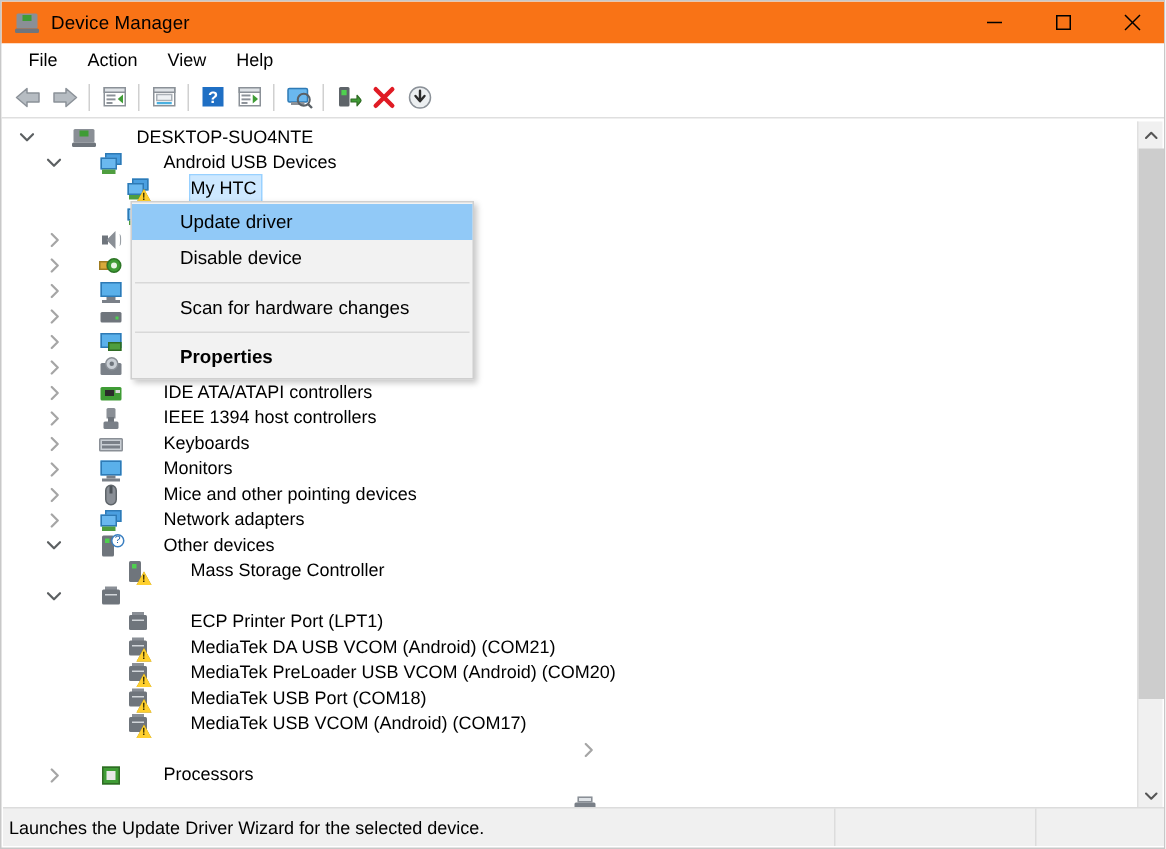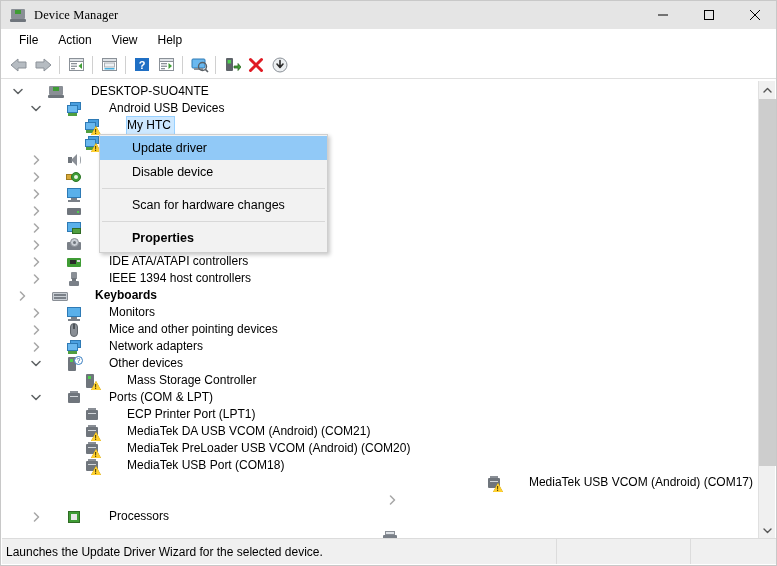--- a/index.html
+++ b/index.html
@@ -16,22 +16,22 @@
     background: #ffffff;
     border: 1px solid #c8c8c8;
     box-sizing: border-box;
     overflow: hidden;
   }
 
   
   .titlebar {
     position: absolute; left: 0; top: 0;
     width: 777px; height: 28px;
-    background: #e5e5e5;
-    display: flex; align-items: center; font-family: Liberation Serif, serif;
+    background: #f97316;
+    display: flex; align-items: center;
   }
   .title-icon {
     width: 16px; height: 16px;
     margin-left: 9px; margin-right: 8px;
     position: relative; flex: none;
   }
   .ti-body {
     position: absolute; left: 1px; top: 2px;
     width: 14px; height: 10px;
     background: #8a8f96;
@@ -229,21 +229,20 @@
   .ctxmenu {
     position: absolute;
     left: 86px; top: 133px;
     width: 229px;
     background: #f2f2f2;
     border: 1px solid #cfcfcf;
     box-shadow: 2px 2px 4px rgba(0,0,0,0.22);
     z-index: 50;
     padding: 1px 0 2px 0;
     box-sizing: border-box;
-    margin-left: 12px;
   }
   .ctx-item {
     height: 24px;
     display: flex; align-items: center;
     padding-left: 32px;
     font-size: 12.5px;
     color: #000000;
     box-sizing: border-box;
   }
   .ctx-item.highlight { background: #91c9f7; }
@@ -556,21 +555,21 @@
               <path d="M1.5 1 L5.5 5 L1.5 9" fill="none" stroke="#a6a6a6" stroke-width="1.5" stroke-linecap="round" stroke-linejoin="round"></path>
             </svg>
           </div>
           <div class="row-icon ic-usbport">
             <div class="u-head"></div>
             <div class="u-neck"></div>
             <div class="u-base"></div>
           </div>
           <span class="row-label">IEEE 1394 host controllers</span>
         </div>
-        <div class="row" style="padding-left: 12px; font-weight: bold;">
+        <div class="row" style="padding-left: 26px;">
           <div class="twisty">
             <svg width="7" height="10" viewBox="0 0 7 10">
               <path d="M1.5 1 L5.5 5 L1.5 9" fill="none" stroke="#a6a6a6" stroke-width="1.5" stroke-linecap="round" stroke-linejoin="round"></path>
             </svg>
           </div>
           <div class="row-icon ic-keyboard">
             <div class="k-body"></div>
             <div class="k-keys"></div>
             <div class="k-keys2"></div>
           </div>
@@ -640,21 +639,20 @@
           <div class="twisty">
             <svg width="10" height="7" viewBox="0 0 10 7">
               <path d="M1 1.5 L5 5.5 L9 1.5" fill="none" stroke="#5d6163" stroke-width="1.5" stroke-linecap="round" stroke-linejoin="round"></path>
             </svg>
           </div>
           <div class="row-icon ic-port">
             <div class="p-top"></div>
             <div class="p-body"></div>
             <div class="p-pins"></div>
           </div>
-          <span class="row-label">Ports (COM &amp; LPT)</span>
         </div>
         <div class="row" style="padding-left: 44px;">
           <div class="twisty"></div>
           <div class="row-icon ic-port">
             <div class="p-top"></div>
             <div class="p-body"></div>
             <div class="p-pins"></div>
           </div>
           <span class="row-label">ECP Printer Port (LPT1)</span>
         </div>
@@ -681,21 +679,21 @@
         <div class="row" style="padding-left: 44px;">
           <div class="twisty"></div>
           <div class="row-icon ic-port">
             <div class="p-top"></div>
             <div class="p-body"></div>
             <div class="p-pins"></div>
             <div class="warn"></div>
           </div>
           <span class="row-label">MediaTek USB Port (COM18)</span>
         </div>
-        <div class="row" style="padding-left: 44px; justify-content: flex-end;">
+        <div class="row" style="padding-left: 44px;">
           <div class="twisty"></div>
           <div class="row-icon ic-port">
             <div class="p-top"></div>
             <div class="p-body"></div>
             <div class="p-pins"></div>
             <div class="warn"></div>
           </div>
           <span class="row-label">MediaTek USB VCOM (Android) (COM17)</span>
         </div>
         <div class="row" style="padding-left: 26px; flex-direction: column;">

